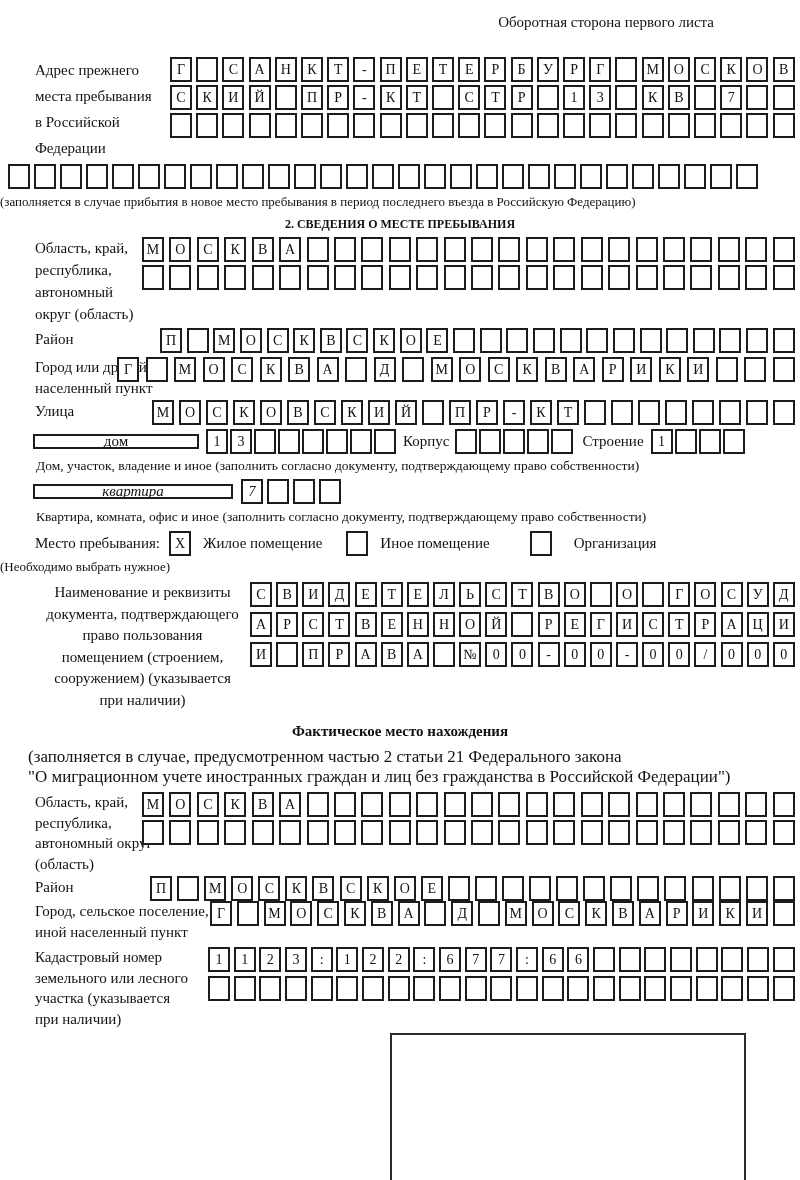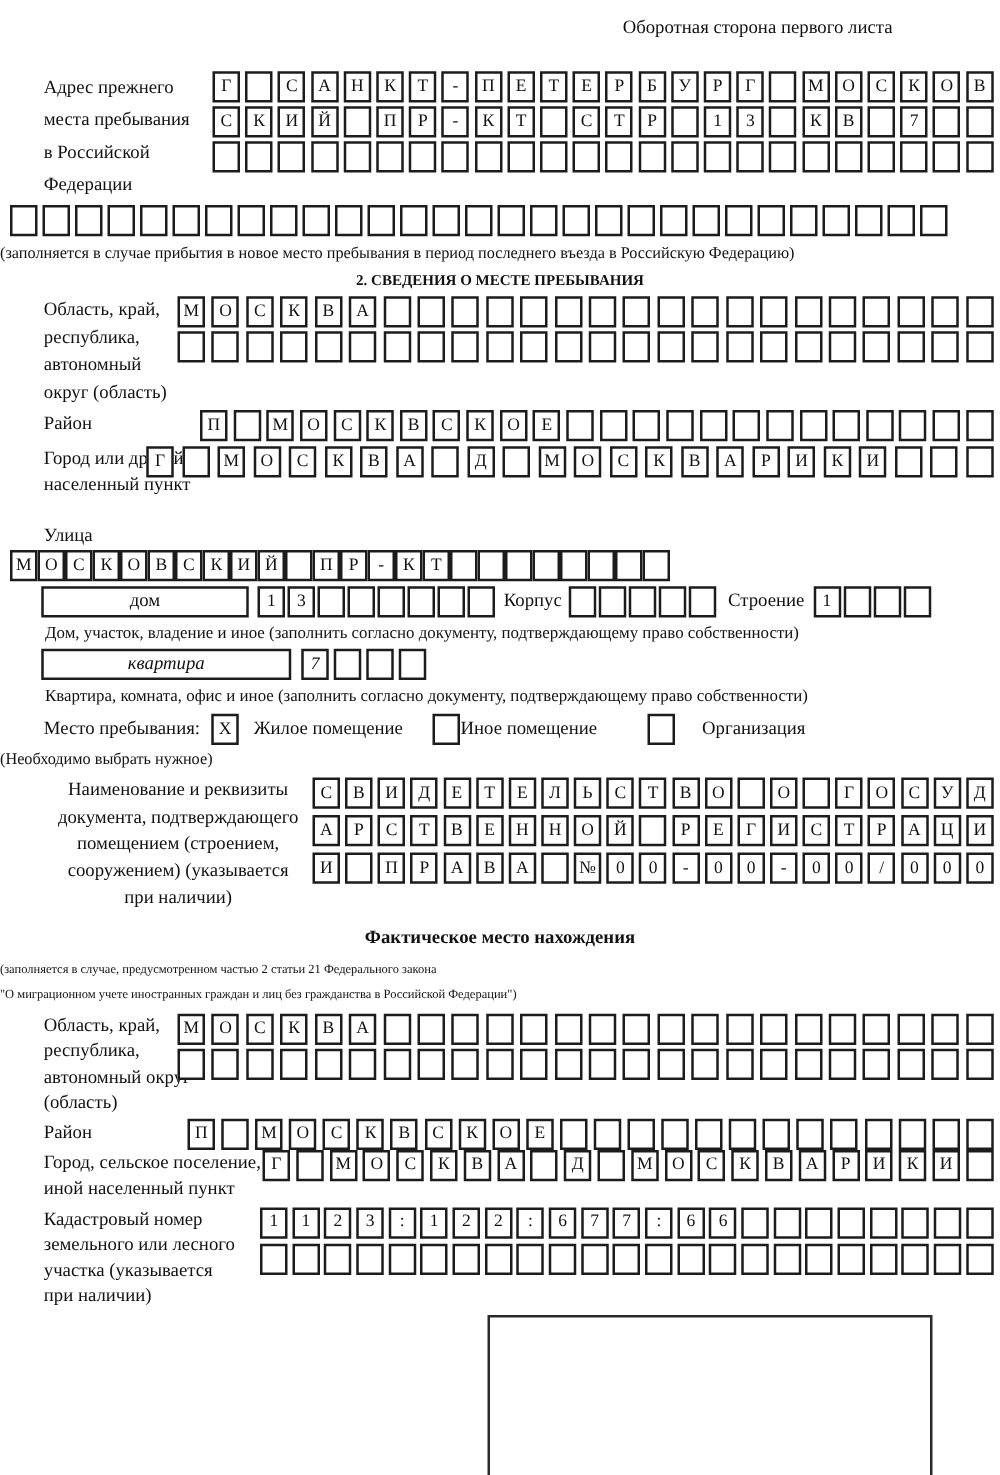--- a/index.html
+++ b/index.html
@@ -14,21 +14,21 @@
   .lbl .line{white-space:nowrap;}
   .stack{flex:1;display:flex;flex-direction:column;gap:3px;min-width:0;}
   .boxes{display:flex;justify-content:space-between;}
   .boxes-packed{display:flex;gap:2px;}
   .cell{
     box-sizing:border-box;flex:none;width:22px;height:25px;
     border:2px solid #1c1c1c;display:flex;align-items:center;justify-content:center;
     font-size:14px;line-height:1;background:#fff;
   }
   .widebox{
-    box-sizing:border-box;height:25px;border:2px solid #1c1c1c;
+    box-sizing:border-box;height:15px;border:2px solid #1c1c1c;
     display:flex;align-items:center;justify-content:center;font-size:15px;flex:none;background:#fff;
   }
   .caption{font-size:13px;line-height:17px;}
   .caption-center{text-align:left;}
   .sec-title{font-weight:bold;font-size:12px;text-align:center;}
   .inlbl{white-space:nowrap;line-height:25px;}
   .stamp-box{box-sizing:border-box;border:2px solid #2a2a2a;background:#fff;}
 </style>
 </head>
 <body>
@@ -281,21 +281,21 @@
         <div class="cell">И</div>
         <div class="cell">К</div>
         <div class="cell">И</div>
         <div class="cell"></div>
         <div class="cell"></div>
         <div class="cell"></div>
       </div>
     </div>
 </div>
 
-<div class="frow" style="margin-top:19px;flex-direction:column;">
+<div class="frow" style="margin-top:1px;">
   <div class="lbl" style="width:144px;">Улица</div>
   <div class="stack">
       <div class="boxes">
         <div class="cell">М</div>
         <div class="cell">О</div>
         <div class="cell">С</div>
         <div class="cell">К</div>
         <div class="cell">О</div>
         <div class="cell">В</div>
         <div class="cell">С</div>
@@ -359,30 +359,31 @@
       <div class="cell"></div>
     </div>
 </div>
 <div class="caption" style="margin-top:4px;padding-left:36px;font-size:13.5px;">Квартира, комната, офис и иное (заполнить согласно документу, подтверждающему право собственности)</div>
 
 <div class="frow" style="margin-top:6px;align-items:center;">
   <div class="inlbl" style="margin-left:27px;">Место пребывания:</div>
   <div class="cell" style="margin-left:9px;">X</div>
   <div class="inlbl" style="margin-left:12px;">Жилое помещение</div>
   <div class="cell" style="margin-left:24px;"></div>
-  <div class="inlbl" style="">Иное помещение</div>
+  <div class="inlbl" style="margin-left:12px;">Иное помещение</div>
   <div class="cell" style="margin-left:40px;"></div>
   <div class="inlbl" style="margin-left:22px;">Организация</div>
 </div>
 <div class="caption caption-center" style="margin-top:2px;width:660px;">(Необходимо выбрать нужное)</div>
 
 <div class="frow" style="margin-top:7px;text-align:center;">
   <div class="lbl" style="width:242px;line-height:21.5px;">
       <div class="line">Наименование и реквизиты</div>
       <div class="line">документа, подтверждающего</div>
+      <div class="line">право пользования</div>
       <div class="line">помещением (строением,</div>
       <div class="line">сооружением) (указывается</div>
       <div class="line">при наличии)</div>
     </div>
   <div class="stack" style="gap:5px;">
     <div class="boxes">
         <div class="cell">С</div>
         <div class="cell">В</div>
         <div class="cell">И</div>
         <div class="cell">Д</div>
@@ -447,21 +448,21 @@
         <div class="cell">0</div>
         <div class="cell">/</div>
         <div class="cell">0</div>
         <div class="cell">0</div>
         <div class="cell">0</div>
       </div>
   </div>
 </div>
 
 <div class="sec-title" style="margin-top:12px;font-size:15px;">Фактическое место нахождения</div>
-<div class="caption caption-center" style="margin-top:7px;font-size:10px;line-height:20px;">
+<div class="caption caption-center" style="margin-top:7px;font-size:17px;line-height:20px;padding-left:28px;">
     <div class="line">(заполняется в случае, предусмотренном частью 2 статьи 21 Федерального закона</div>
     <div class="line">"О миграционном учете иностранных граждан и лиц без гражданства в Российской Федерации")</div>
   </div>
 
 <div class="frow" style="margin-top:5px;">
   <div class="lbl" style="width:134px;line-height:20.5px;">
       <div class="line">Область, край,</div>
       <div class="line">республика,</div>
       <div class="line">автономный округ</div>
       <div class="line">(область)</div>

